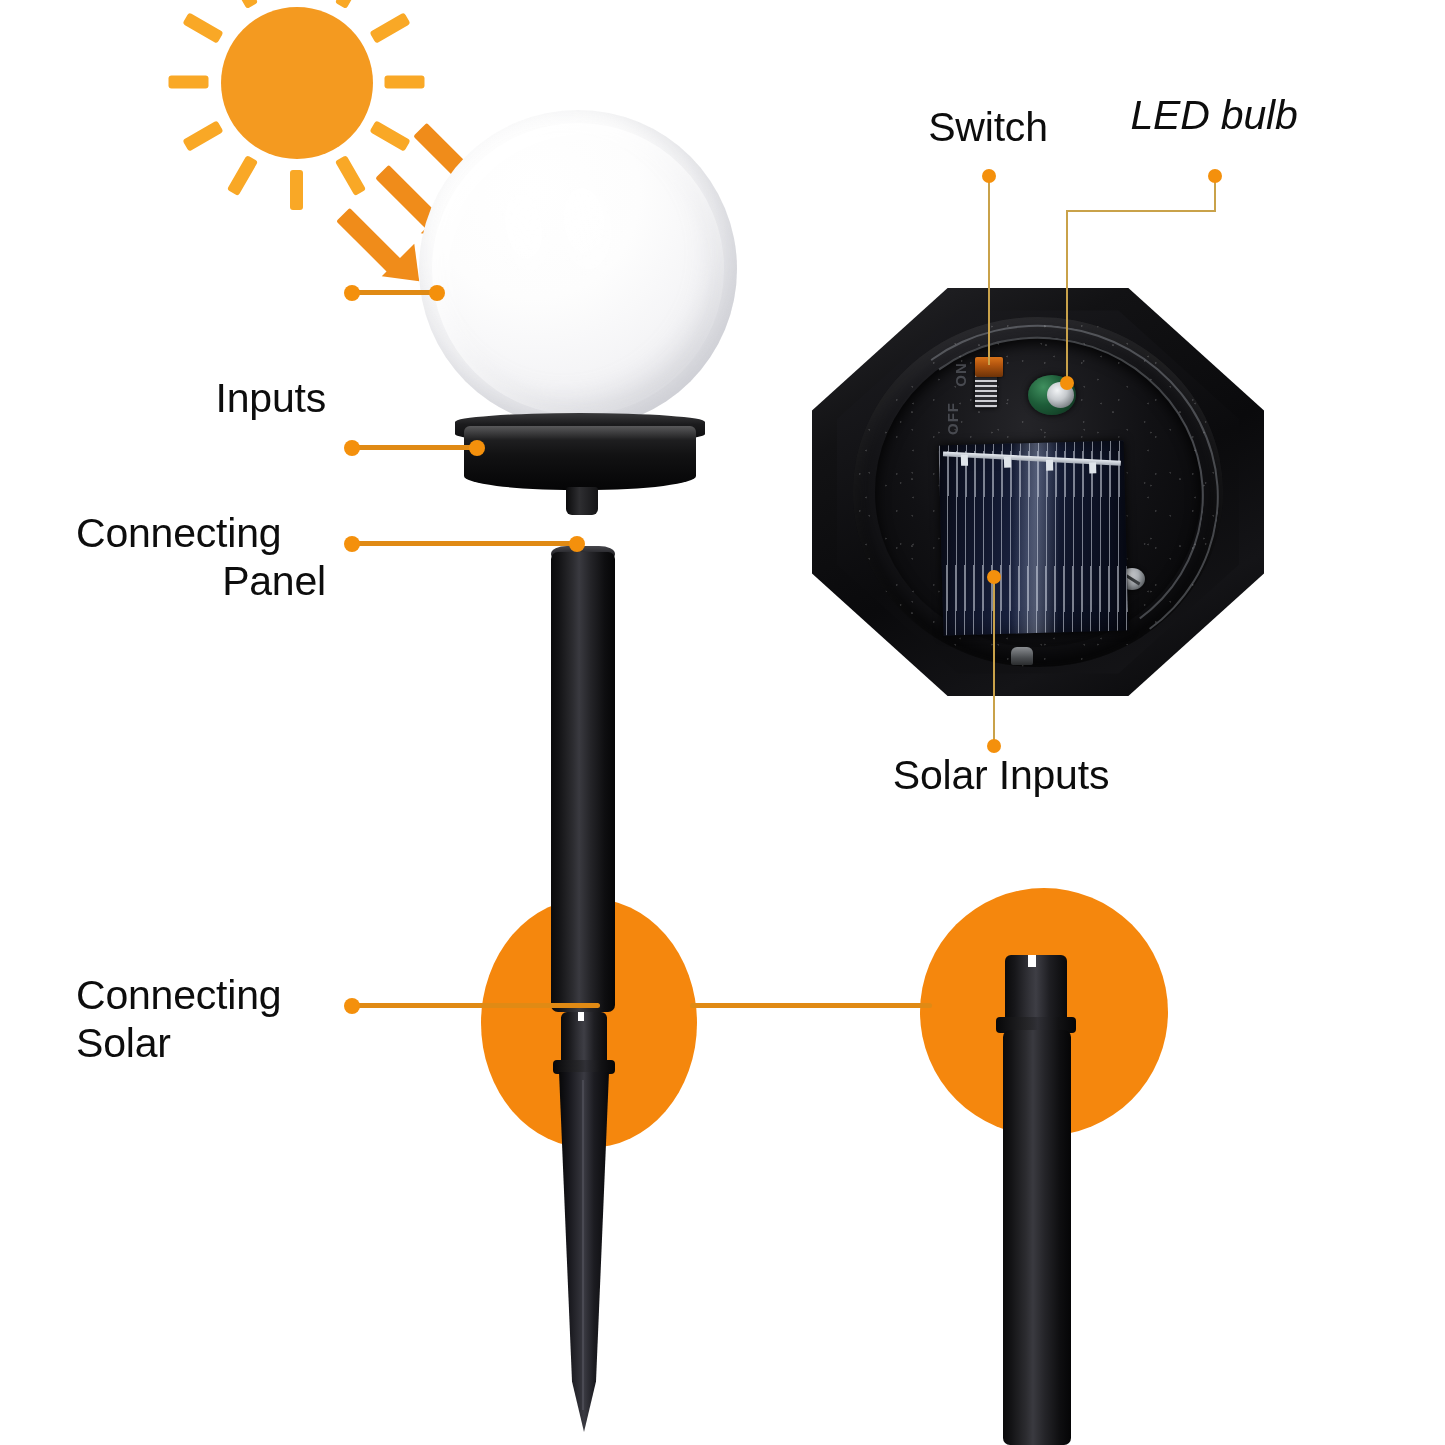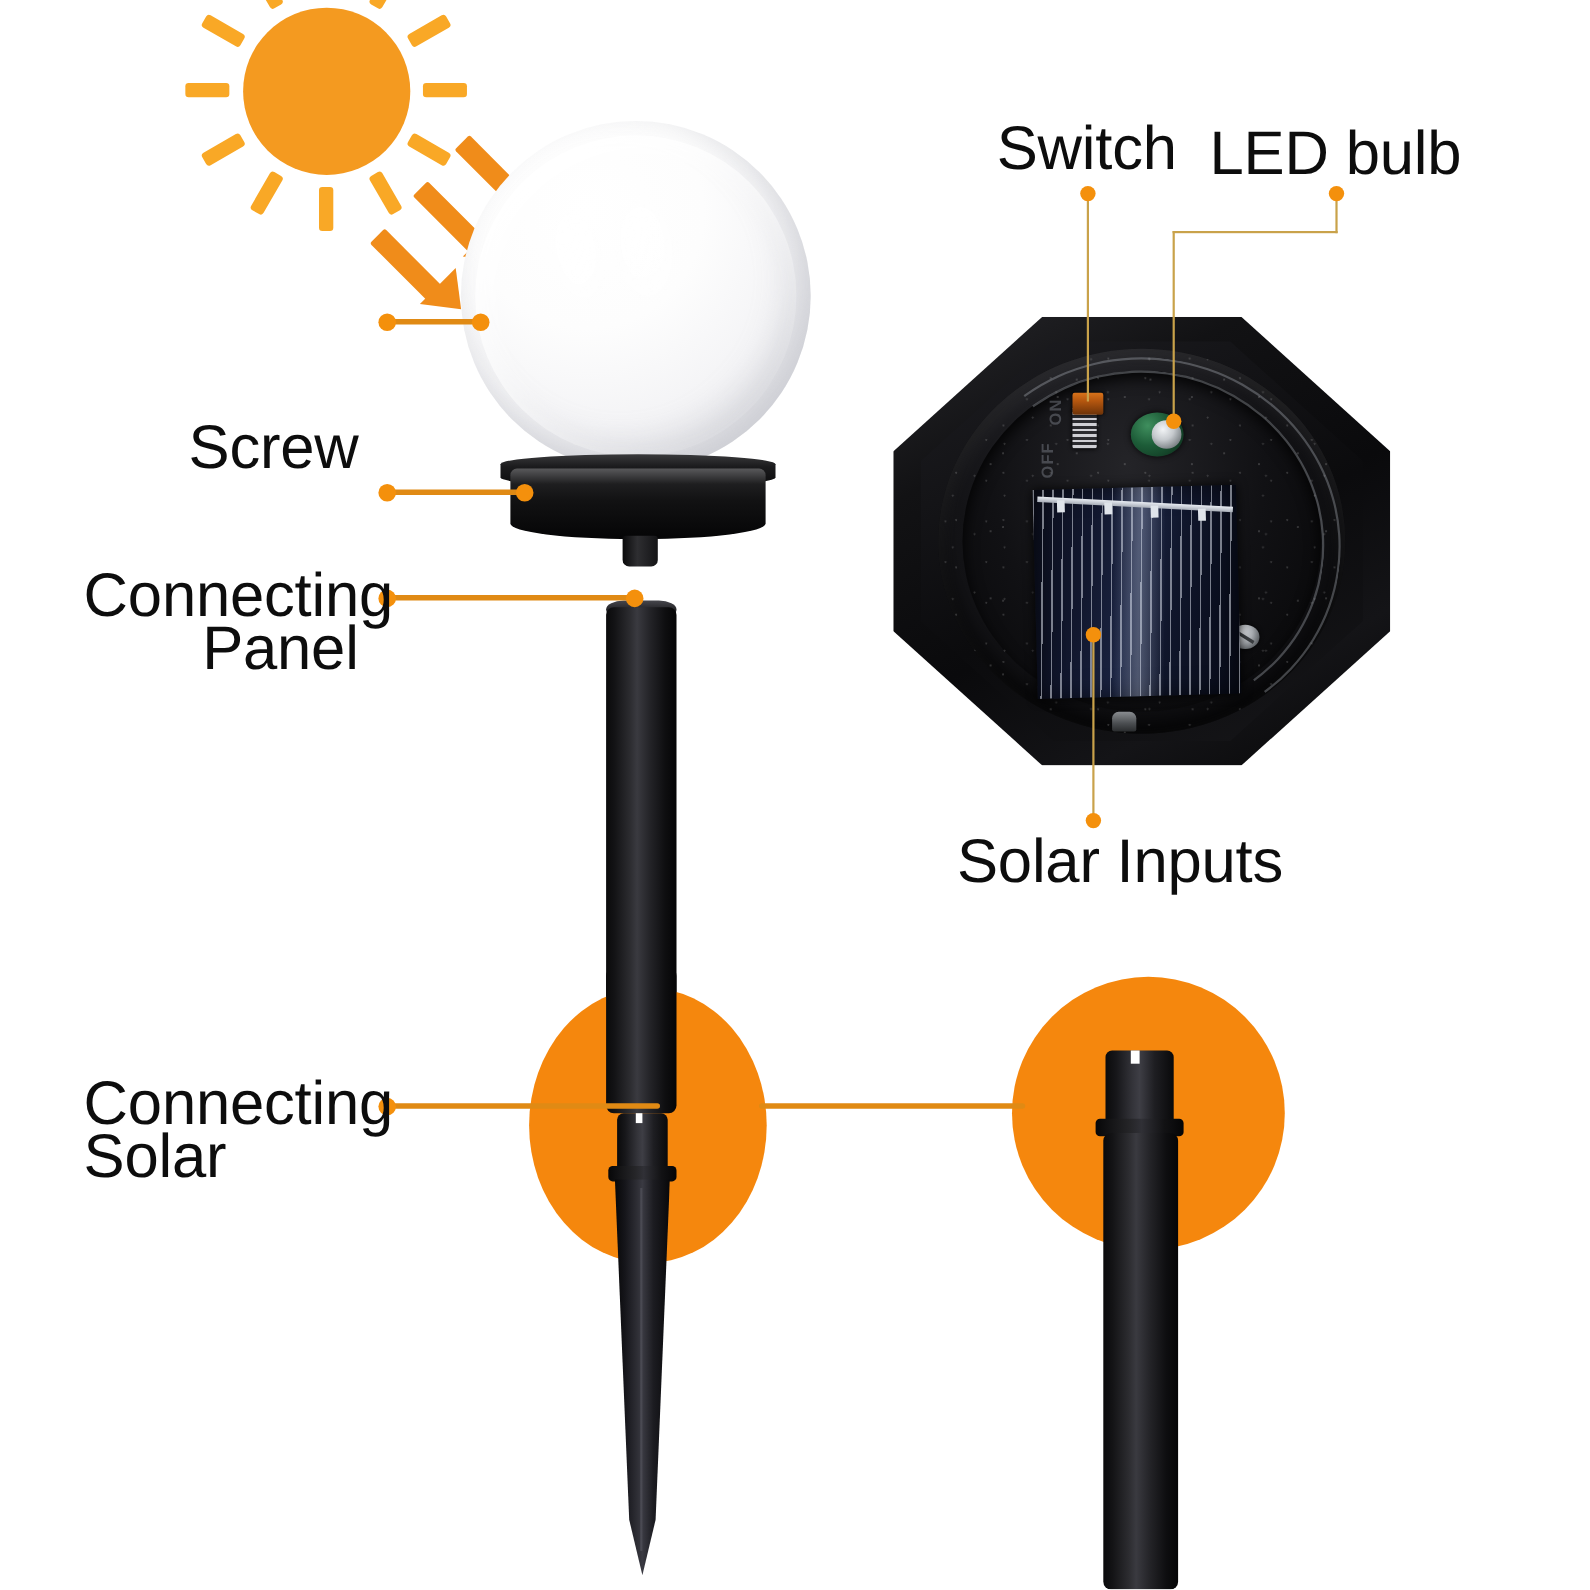--- a/index.html
+++ b/index.html
@@ -14,21 +14,21 @@
     height:1445px;
     background:#ffffff;
     overflow:hidden;
   }
   .abs{position:absolute;}
 
   
   .label{
     position:absolute;
     color:#0d0d0d;
-    font-size:56px;
+    font-size:41px;
     line-height:1.08;
     letter-spacing:-0.2px;
     white-space:pre;
     font-weight:400;
   }
   .label.r{text-align:right;}
   .label.c{text-align:center;}
 
   
   .lead-h{
@@ -438,27 +438,27 @@
   <div class="lead-h-thin" style="left:1066px;top:210px;width:150px;"></div>
   <div class="lead-v-thin" style="left:1066px;top:210px;height:172px;"></div>
   <div class="dot sm" style="left:1208px;top:169px;"></div>
   <div class="dot sm" style="left:1060px;top:376px;"></div>
 
   <div class="lead-v-thin" style="left:993px;top:575px;height:170px;"></div>
   <div class="dot sm" style="left:987px;top:570px;"></div>
   <div class="dot sm" style="left:987px;top:739px;"></div>
 
 
-  <div class="label r" style="left:0px;top:376px;width:326px;">Screw</div>
+  <div class="label r" style="left:0px;top:376px;width:326px;">Inputs</div>
 
   <div class="label" style="left:76px;top:511px;">Connecting</div>
   <div class="label r" style="left:0px;top:559px;width:326px;">Panel</div>
 
   <div class="label" style="left:76px;top:973px;">Connecting</div>
   <div class="label" style="left:76px;top:1021px;">Solar</div>
 
   <div class="label c" style="left:868px;top:105px;width:240px;">Switch</div>
 
-  <div class="label c" style="left:1094px;top:109px;width:240px;">LED bulb</div>
+  <div class="label c" style="left:1094px;top:93px;width:240px;font-style:italic;">LED bulb</div>
 
   <div class="label c" style="left:870px;top:753px;width:262px;">Solar Inputs</div>
 
 </div>
 
 </body></html>

